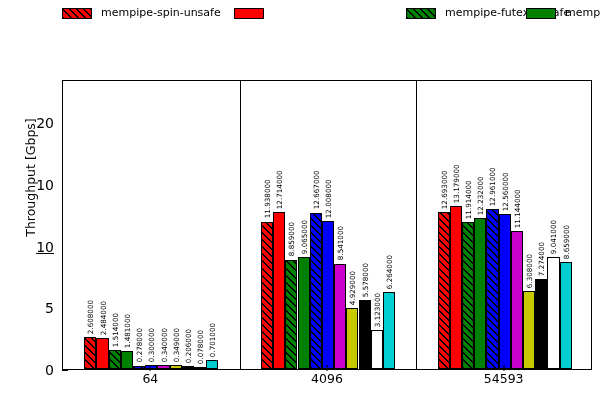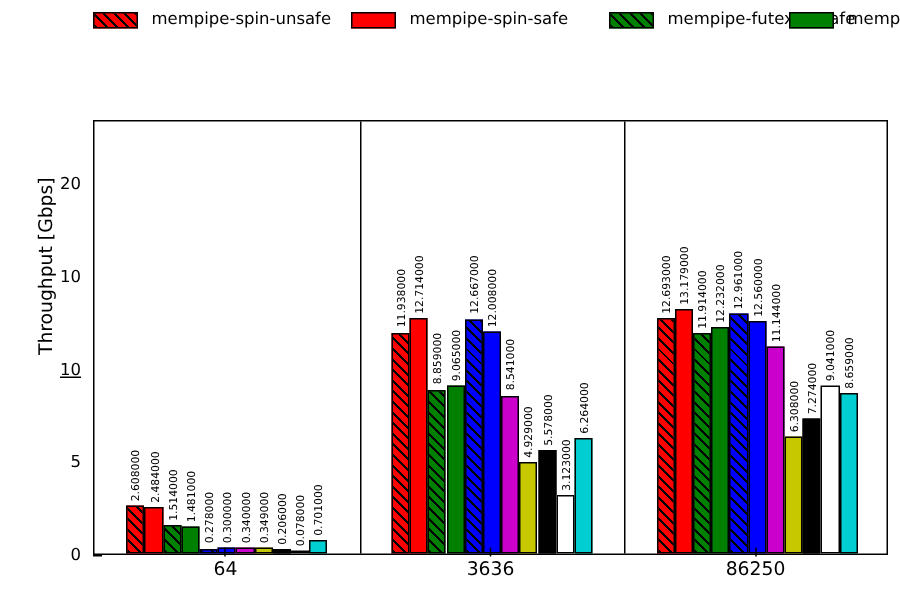--- a/index.html
+++ b/index.html
@@ -80,21 +80,21 @@
   #yticks {
     position: absolute;
     left: 0px;
     top: 80px;
     width: 62px;
     height: 290px;
   }
   .ytick {
     position: absolute;
     right: 8px;
-    font-size: 11px;
+    font-size: 14px;
     line-height: 12px;
     transform: translateY(-6px);
     text-align: right;
   }
   .ytick-mark {
     position: absolute;
     left: 62px;
     width: 6px;
     height: 1px;
     background: #000;
@@ -167,21 +167,20 @@
 </head>
 <body>
 
 <div id="legend">
     <div class="legend-entry">
       <span class="swatch hatch-red"></span>
       <span class="legend-label">mempipe-spin-unsafe</span>
     </div>
     <div class="legend-entry">
       <span class="swatch" style="background-color: rgb(255, 0, 0);"></span>
-      <span class="legend-label">mempipe-spin-safe</span>
     </div>
     <div class="legend-entry">
       <span class="swatch hatch-green"></span>
       <span class="legend-label">mempipe-futex-unsafe</span>
     </div>
     <div class="legend-entry">
       <span class="swatch" style="background-color: rgb(0, 128, 0);"></span>
       <span class="legend-label">mempipe-futex-safe</span>
     </div>
   </div>
@@ -302,17 +301,17 @@
       </div>
       <div class="bar" style="left: 496.567px; width: 12.2px; height: 106.856px; background-color: rgb(0, 206, 209);">
         <span class="bar-value">8.659000</span>
       </div>
     </div>
 </div>
 
 <div id="xticklabels">
     <div class="xticklabel" style="left: 88.3333px;">64</div>
     <div class="xtick-mark" style="left: 88.3333px;"></div>
-    <div class="xticklabel" style="left: 265px;">3636</div>
+    <div class="xticklabel" style="left: 265px;">4096</div>
     <div class="xtick-mark" style="left: 265px;"></div>
-    <div class="xticklabel" style="left: 441.667px;">86250</div>
+    <div class="xticklabel" style="left: 441.667px;">54593</div>
     <div class="xtick-mark" style="left: 441.667px;"></div>
   </div>
 
 </body></html>

